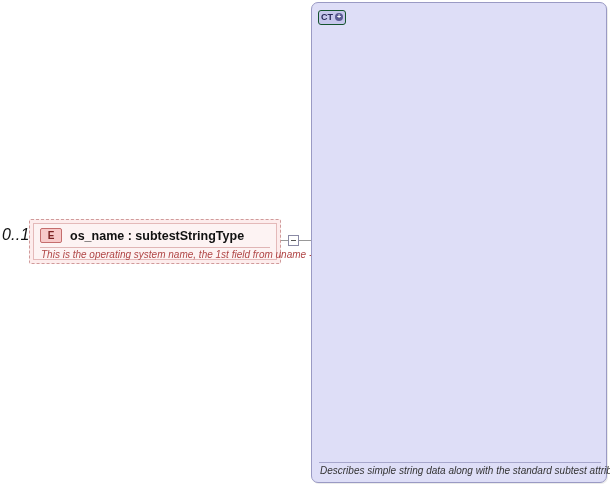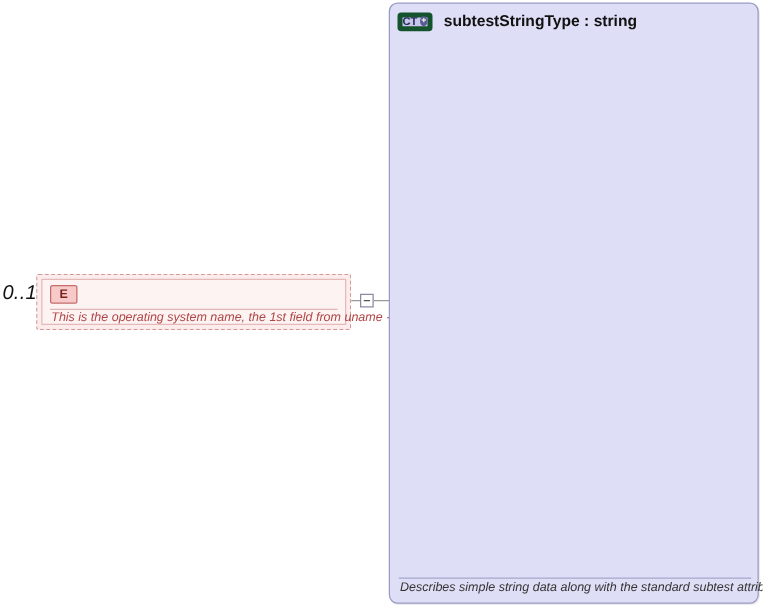--- a/index.html
+++ b/index.html
@@ -84,21 +84,21 @@
     border-radius: 7px;
     box-sizing: border-box;
     box-shadow: 1px 1px 0 rgba(0,0,0,0.08);
   }
   #ct-header {
     position: absolute; left: 6px; top: 4px; height: 20px;
     display: flex; align-items: center;
   }
   .badge-ct {
     width: 28px; height: 15px;
-    border: 4px solid #14532d;
+    border: 1px solid #14532d;
     background: #c7c7ec;
     color: #2a2a5a;
     border-radius: 3px;
     font-size: 9px; letter-spacing: 0px;
     position: relative;
   }
   .badge-ct .plus {
     display:inline-block; width:8px; height:8px; margin-left:2px;
     border-radius:50%; background:#5b5b94; color:#fff;
     font-size:7px; line-height:8px; text-align:center; font-weight:bold;
@@ -121,36 +121,36 @@
 <body>
 
 <div class="canvas">
 
   <div id="occurs-label">0..1</div>
 
   <div id="element-box">
     <div class="ebox-inner">
       <div id="element-header">
         <span class="badge badge-e">E</span>
+        <span id="element-title">os_name : subtestStringType</span>
       </div>
       <div id="element-divider"></div>
       <div id="element-annotation">This is the operating system name, the 1st field from uname -a.</div>
     </div>
   </div>
 
   <div id="conn-h1"></div>
   <div id="conn-box"></div>
   <div id="conn-h2"></div>
 
   <div id="ct-box">
     <div id="ct-header">
       <span class="badge badge-ct">
           <span>CT</span>
           <span class="plus">+</span>
         </span>
-      <span id="ct-title">subtestStringType : string</span>
     </div>
 
     <div id="ct-ann-divider" style="left:7px; top:459px; width:282px;"></div>
     <div id="ct-annotation" style="left:8px; top:462px;">Describes simple string data along with the standard subtest attributes.</div>
   </div>
 
 </div>
 
 </body></html>

